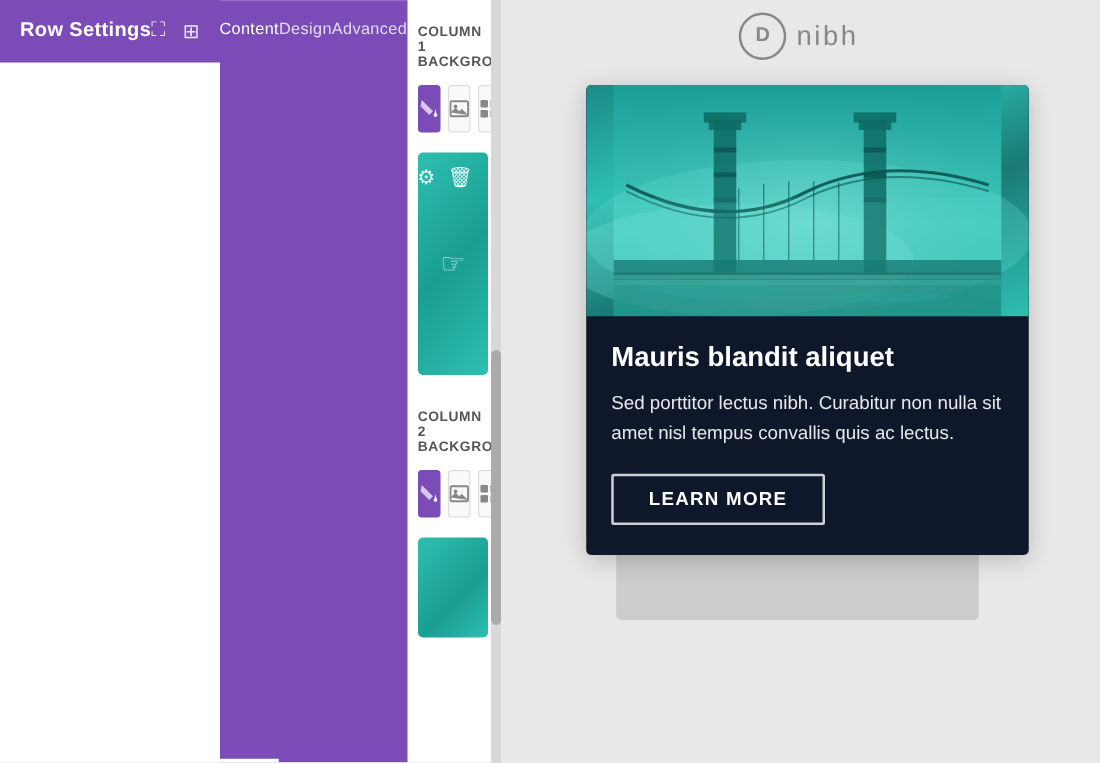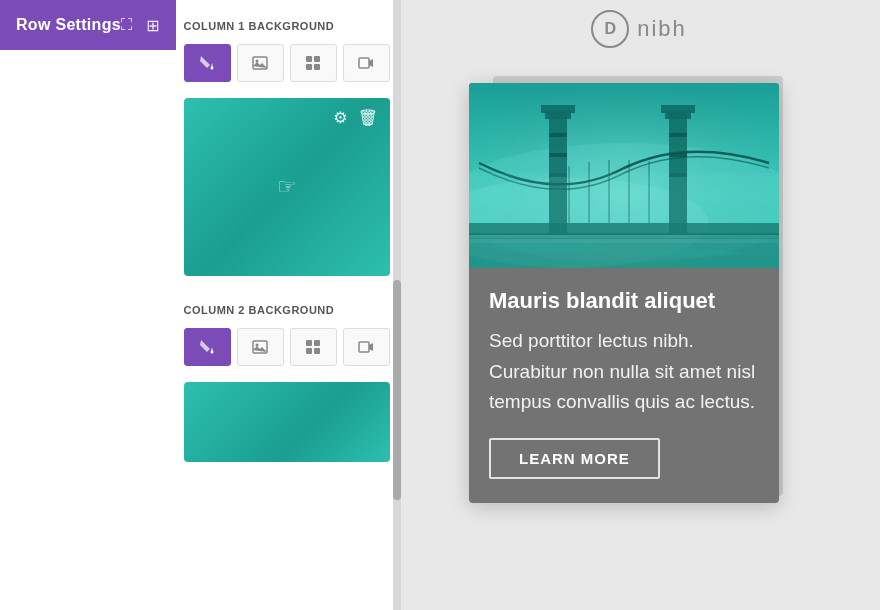--- a/index.html
+++ b/index.html
@@ -230,24 +230,24 @@
       width: 290px;
       height: 420px;
       background: #ccc;
       border-radius: 4px;
       z-index: 1;
     }
 
     
     .main-card {
       position: absolute;
-      top: 17px;
+      top: 2px;
       left: 0;
-      width: 310px;
-      background: #737373;
+      width: 354px;
+      background: #0f172a;
       border-radius: 4px;
       z-index: 2;
       overflow: hidden;
       box-shadow: 0 4px 20px rgba(0,0,0,0.2);
     }
 
     .card-image {
       width: 100%;
       height: 185px;
       background: linear-gradient(160deg, #1a8a85 0%, #2dbfb0 30%, #1a7a75 60%, #2dbfb0 100%);
@@ -270,21 +270,21 @@
 
     .card-title {
       font-size: 22px;
       font-weight: 700;
       color: #fff;
       margin-bottom: 12px;
       line-height: 1.2;
     }
 
     .card-text {
-      font-size: 19px;
+      font-size: 15px;
       color: rgba(255,255,255,0.9);
       line-height: 1.6;
       margin-bottom: 20px;
     }
 
     .learn-more-btn {
       display: inline-block;
       padding: 10px 28px;
       border: 2px solid rgba(255,255,255,0.8);
       background: transparent;
@@ -302,20 +302,25 @@
 
 <div class="left-panel">
   <div class="panel-header">
     <span class="panel-title">Row Settings</span>
     <div class="panel-header-icons">
       <span class="header-icon">⛶</span>
       <span class="header-icon">⊞</span>
     </div>
   </div>
 
+  <div class="panel-tabs">
+    <div class="panel-tab active">Content</div>
+    <div class="panel-tab">Design</div>
+    <div class="panel-tab">Advanced</div>
+  </div>
 
   <div class="panel-body">
 
     <div>
       <div class="section-label">Column 1 Background</div>
       <div class="bg-type-row">
         <div class="bg-type-btn active">
           <svg width="16" height="16" viewBox="0 0 16 16" fill="currentColor">
             <path d="M14.5 13c0 .83-.67 1.5-1.5 1.5s-1.5-.67-1.5-1.5c0-.55.3-1.03.75-1.29L13 8l.75 3.71c.45.26.75.74.75 1.29z"></path>
             <path d="M2 1l9 9-3 3L1 6z" opacity="0.7"></path>

